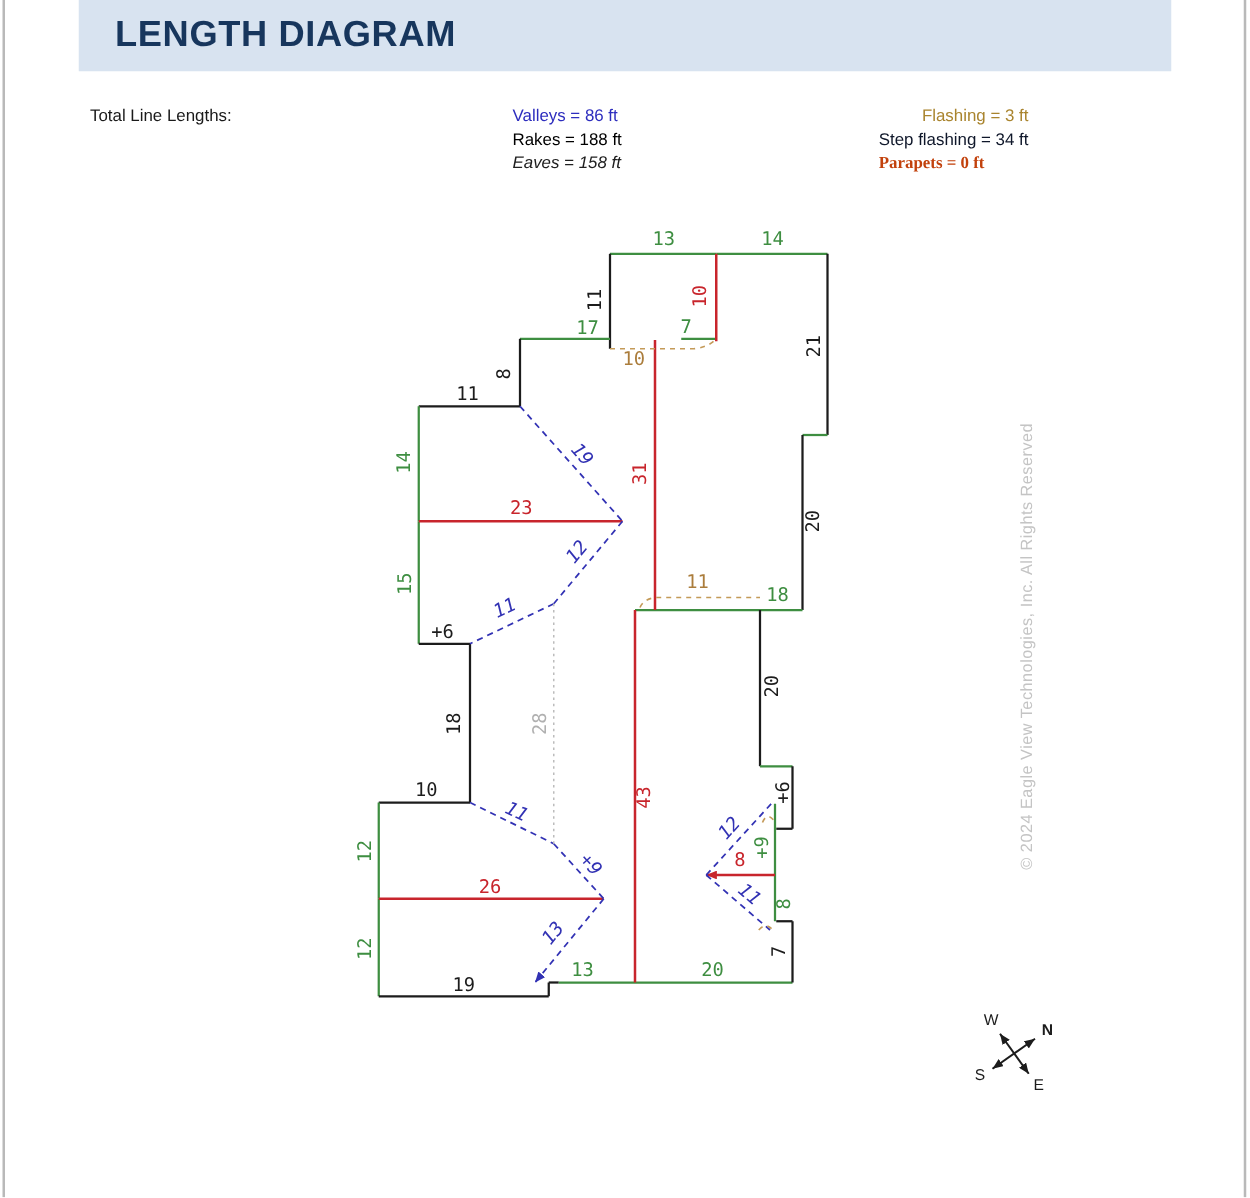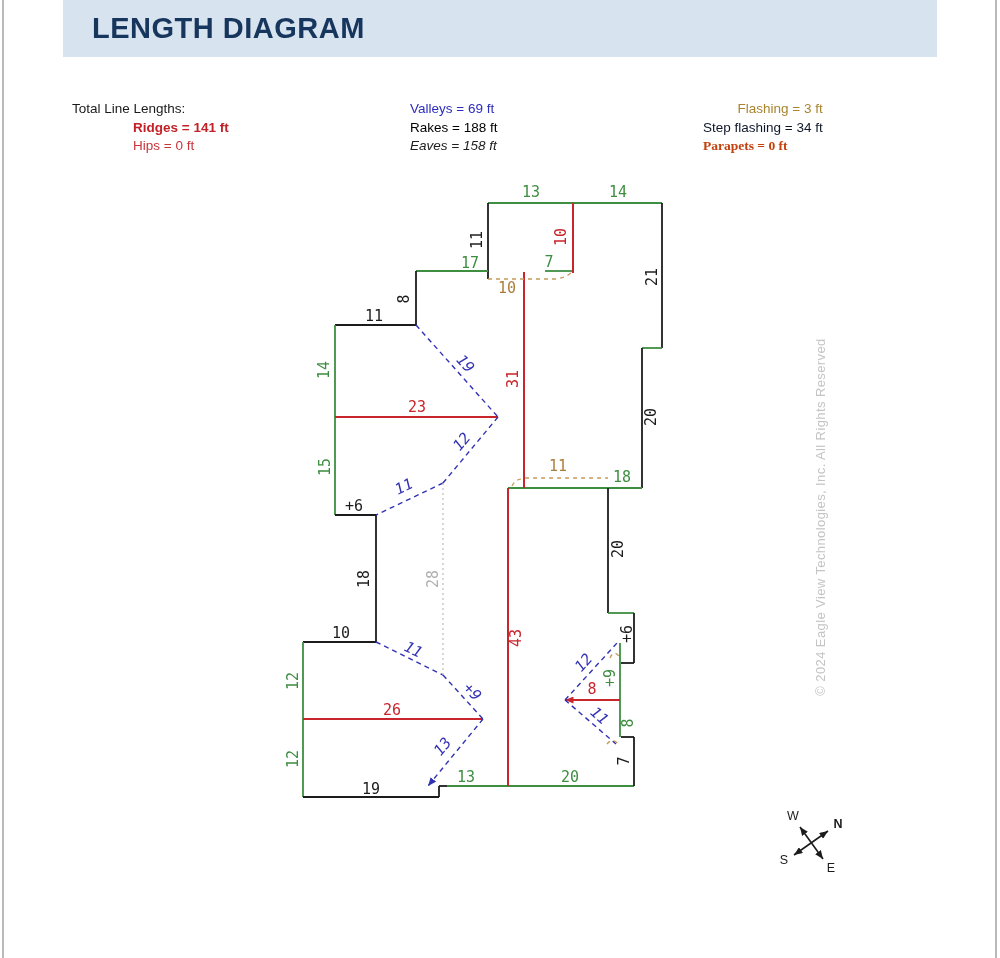--- a/index.html
+++ b/index.html
@@ -5,21 +5,21 @@
   html,body{margin:0;padding:0;background:#ffffff;}
   .page{position:relative;width:1000px;height:958px;background:#ffffff;overflow:hidden;
         font-family:"Liberation Sans",sans-serif;}
   .page-edge{position:absolute;top:0;bottom:0;width:2px;background:#b9b9b9;}
   .page-edge.left{left:2px;}
   .page-edge.right{left:995px;}
   .header-band{position:absolute;left:63px;top:0;width:874px;height:57px;background:#d8e3f0;
                display:flex;align-items:center;}
   .page-title{margin:0 0 0 29px;font-size:29px;font-weight:600;color:#17365d;letter-spacing:0.5px;}
   .legend{position:absolute;top:84px;left:0;width:100%;font-size:13.5px;line-height:18.5px;color:#1a1a1a;}
-  .legend-col{position:absolute;top:16px;white-space:nowrap;}
+  .legend-col{position:absolute;top:0;white-space:nowrap;}
   .legend-rows div{white-space:nowrap;}
   .diagram-svg{position:absolute;left:0;top:0;}
   .lbl{font-family:"DejaVu Sans Mono",monospace;font-size:15px;}
   .lbl-valley{font-style:italic;}
   .lbl-compass{font-family:"Liberation Sans",sans-serif;font-size:12.5px;}
   .lbl-compass.bold{font-weight:bold;}
   .lbl-watermark{font-family:"Liberation Sans",sans-serif;font-size:13px;letter-spacing:0.4px;}
   .ln{fill:none;}
   .ln-eave,.ln-rake{stroke-width:1.8;}
   .ln-ridge{stroke-width:2;}
@@ -35,28 +35,24 @@
   <div class="page-edge left"></div>
   <div class="page-edge right"></div>
 
   <div class="header-band">
     <h1 class="page-title">LENGTH DIAGRAM</h1>
   </div>
 
   <div class="legend">
       <div class="legend-col" style="left: 72px;">
         <div>Total Line Lengths:</div>
-        <div class="legend-rows" style="padding-left: 61px;">
-          <div style="color: rgb(195, 33, 39); font-weight: bold;">Ridges = 141 ft</div>
-          <div style="color: rgb(200, 53, 58);">Hips = 0 ft</div>
-        </div>
       </div>
       <div class="legend-col" style="left: 410px;">
         <div class="legend-rows" style="padding-left: 0px;">
-          <div style="color: rgb(45, 45, 190);">Valleys = 69 ft</div>
+          <div style="color: rgb(45, 45, 190);">Valleys = 86 ft</div>
           <div style="color: #000000;">Rakes = 188 ft</div>
           <div style="color: rgb(32, 32, 32); font-style: italic;">Eaves = 158 ft</div>
         </div>
       </div>
       <div class="legend-col" style="left: 703px;">
         <div class="legend-rows" style="padding-left: 0px;">
           <div style="color: rgb(169, 132, 46); text-align: right;">Flashing = 3 ft</div>
           <div style="color: #0f172a;">Step flashing = 34 ft</div>
           <div style="color: #c2410c; font-weight: bold; font-family: Liberation Serif, serif;">Parapets = 0 ft</div>
         </div>

